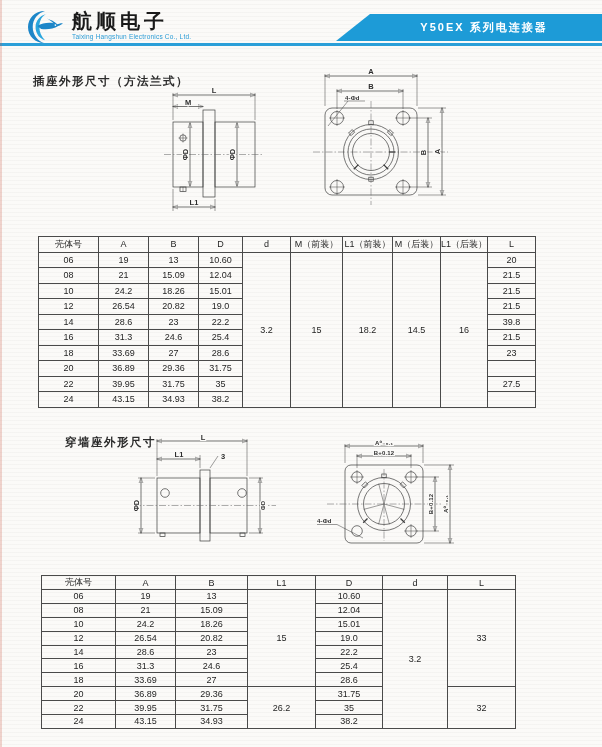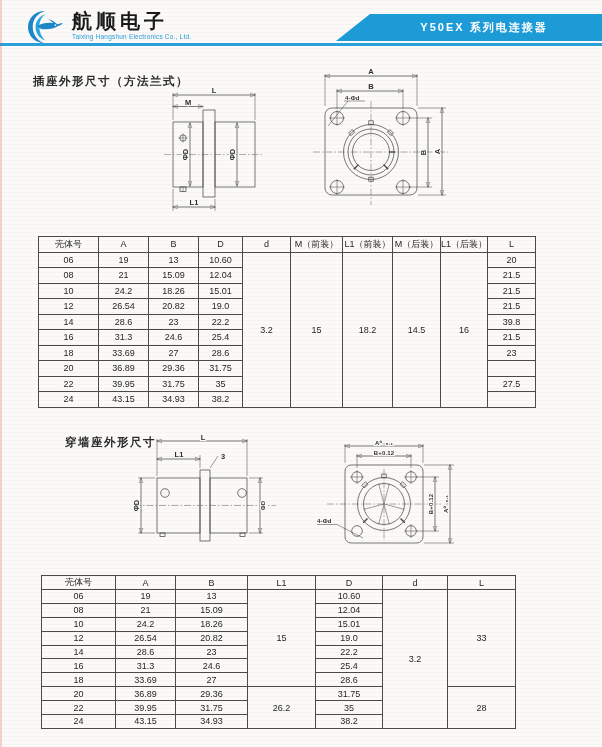--- a/index.html
+++ b/index.html
@@ -449,21 +449,21 @@
           <td>33.69</td>
           <td>27</td>
           <td>28.6</td>
         </tr>
         <tr>
           <td>20</td>
           <td>36.89</td>
           <td>29.36</td>
           <td rowspan="3">26.2</td>
           <td>31.75</td>
-          <td rowspan="3">28</td>
+          <td rowspan="3">32</td>
         </tr>
         <tr>
           <td>22</td>
           <td>39.95</td>
           <td>31.75</td>
           <td>35</td>
         </tr>
         <tr>
           <td>24</td>
           <td>43.15</td>

